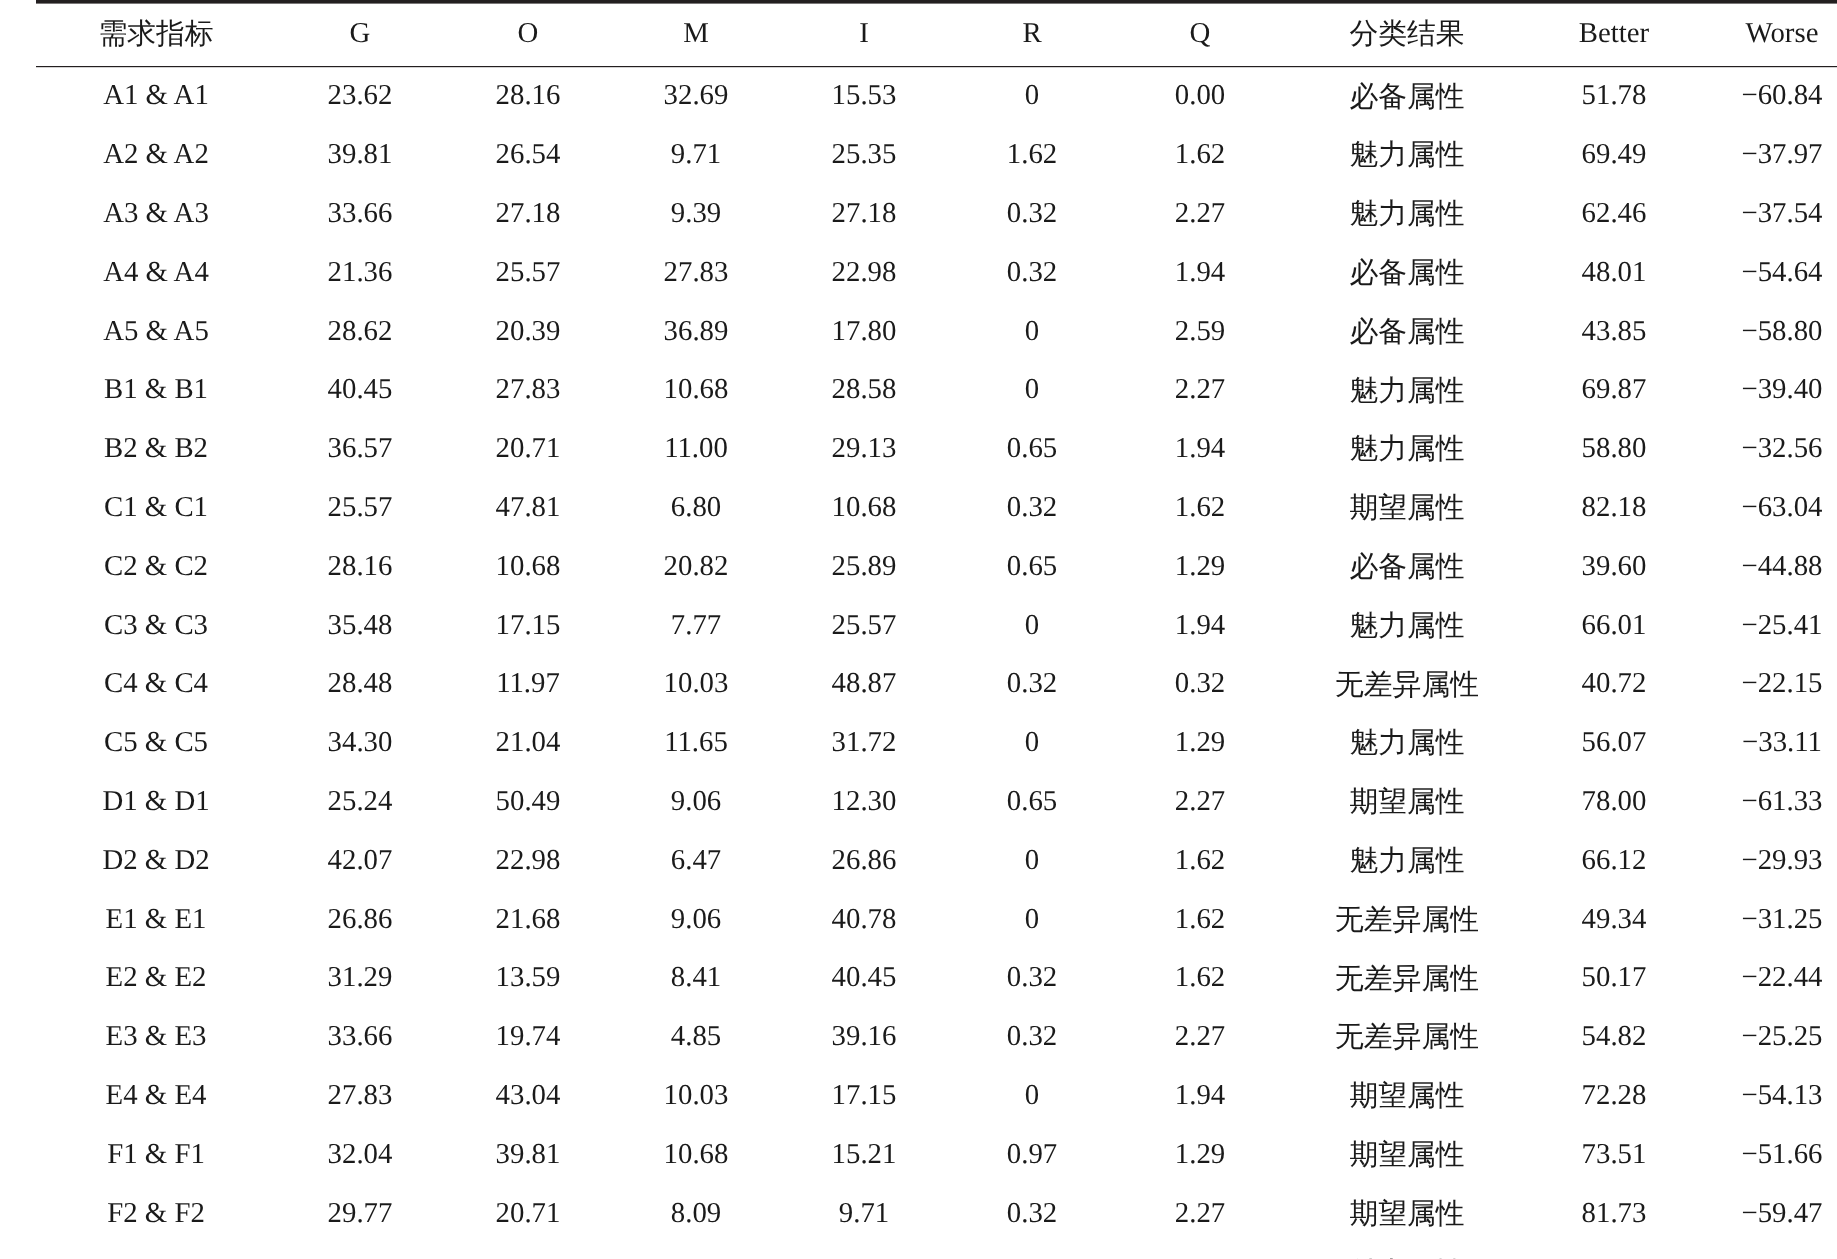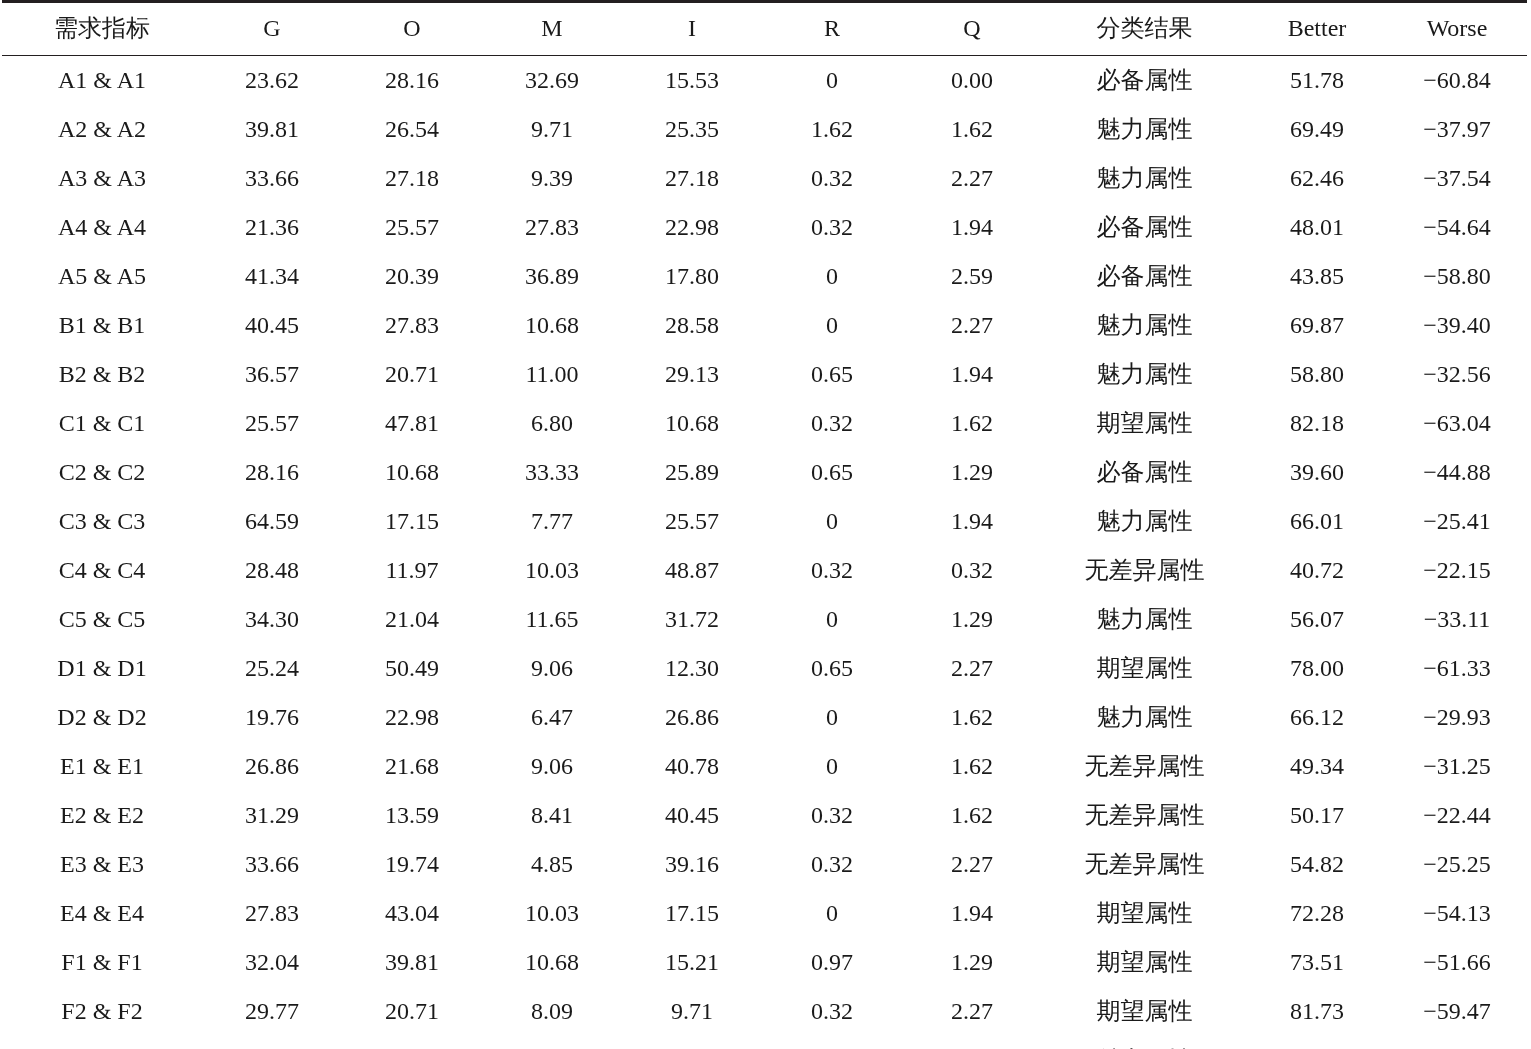--- a/index.html
+++ b/index.html
@@ -11,21 +11,21 @@
     width: 1531px;
     height: 1049px;
     font-family: "Liberation Serif", serif;
     color: #1a1a1a;
     overflow: hidden;
   }
   .table-wrap {
     box-sizing: border-box;
     width: 1419px;
     height: 1049px;
-    padding: 0 2px;
+    padding: 0 30px;
   }
   table.kano {
     border-collapse: collapse;
     width: 1495px;
     table-layout: fixed;
     font-size: 24px;
   }
   table.kano thead th {
     font-weight: normal;
     font-size: 24px;
@@ -139,21 +139,21 @@
         <td>27.83</td>
         <td>22.98</td>
         <td>0.32</td>
         <td>1.94</td>
         <td class="cjk">必备属性</td>
         <td>48.01</td>
         <td class="neg">−54.64</td>
       </tr>
       <tr>
         <td class="col-idx">A5 &amp; A5</td>
-        <td>41.34</td>
+        <td>28.62</td>
         <td>20.39</td>
         <td>36.89</td>
         <td>17.80</td>
         <td>0</td>
         <td>2.59</td>
         <td class="cjk">必备属性</td>
         <td>43.85</td>
         <td class="neg">−58.80</td>
       </tr>
       <tr>
@@ -189,31 +189,31 @@
         <td>0.32</td>
         <td>1.62</td>
         <td class="cjk">期望属性</td>
         <td>82.18</td>
         <td class="neg">−63.04</td>
       </tr>
       <tr>
         <td class="col-idx">C2 &amp; C2</td>
         <td>28.16</td>
         <td>10.68</td>
-        <td>33.33</td>
+        <td>20.82</td>
         <td>25.89</td>
         <td>0.65</td>
         <td>1.29</td>
         <td class="cjk">必备属性</td>
         <td>39.60</td>
         <td class="neg">−44.88</td>
       </tr>
       <tr>
         <td class="col-idx">C3 &amp; C3</td>
-        <td>64.59</td>
+        <td>35.48</td>
         <td>17.15</td>
         <td>7.77</td>
         <td>25.57</td>
         <td>0</td>
         <td>1.94</td>
         <td class="cjk">魅力属性</td>
         <td>66.01</td>
         <td class="neg">−25.41</td>
       </tr>
       <tr>
@@ -247,21 +247,21 @@
         <td>9.06</td>
         <td>12.30</td>
         <td>0.65</td>
         <td>2.27</td>
         <td class="cjk">期望属性</td>
         <td>78.00</td>
         <td class="neg">−61.33</td>
       </tr>
       <tr>
         <td class="col-idx">D2 &amp; D2</td>
-        <td>19.76</td>
+        <td>42.07</td>
         <td>22.98</td>
         <td>6.47</td>
         <td>26.86</td>
         <td>0</td>
         <td>1.62</td>
         <td class="cjk">魅力属性</td>
         <td>66.12</td>
         <td class="neg">−29.93</td>
       </tr>
       <tr>

